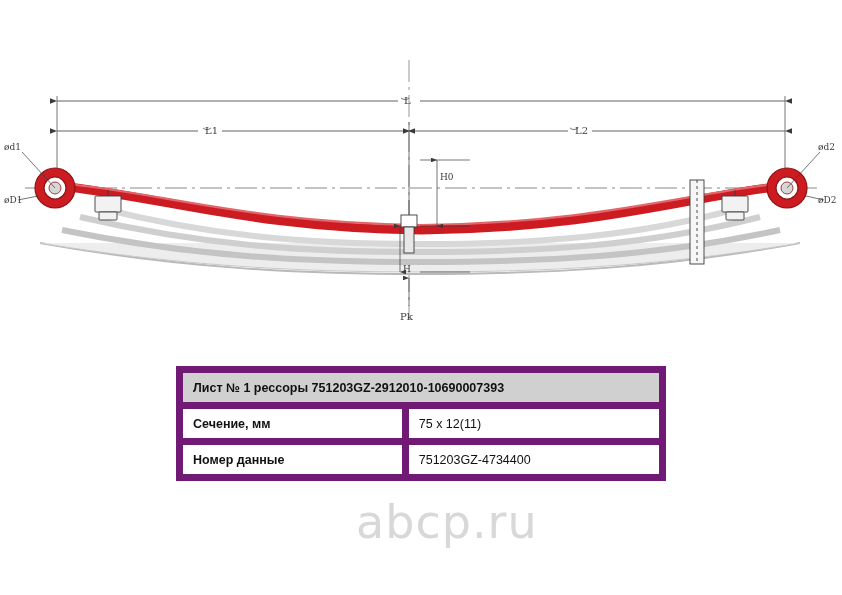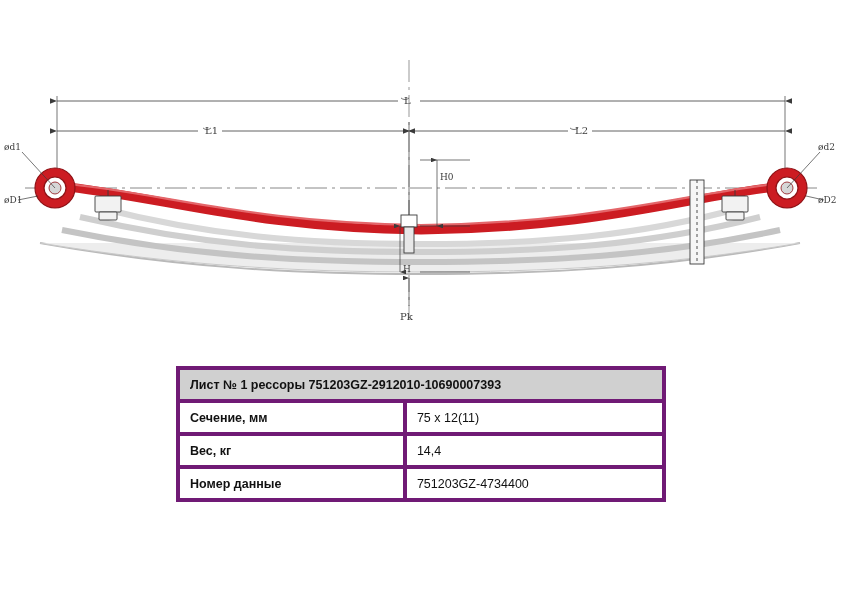--- a/index.html
+++ b/index.html
@@ -103,21 +103,21 @@
     font-weight: bold;
     margin-bottom: 8px;
   }
   table.tech {
     border-collapse: collapse;
     width: 490px;
     font-size: 12.5px;
     color: #111;
   }
   table.tech td {
-    border: 4px solid #701a75;
+    border: 7px solid #701a75;
     padding: 6px 10px;
     height: 17px;
   }
   table.tech tr.shaded td {
     background: #d0d0d0;
   }
   table.tech td.key {
     width: 238px;
     font-weight: bold;
     margin-top: 20px;
@@ -259,24 +259,21 @@
     <table class="tech">
       <tbody>
         <tr class="shaded">
           <td class="full" colspan="2">Лист № 1 рессоры 751203GZ-2912010-10690007393</td>
         </tr>
         <tr>
           <td class="key">Сечение, мм</td>
           <td class="val">75 x 12(11)</td>
         </tr>
         <tr>
-          <td class="key">Вес, кг</td>
-          <td class="val">14,4</td>
-        </tr>
-        <tr>
           <td class="key">Номер данные</td>
           <td class="val">751203GZ-4734400</td>
         </tr>
       </tbody>
     </table>
   </div>
 
+  <div class="wm-abcp">abcp.ru</div>
 </div>
 
 </body></html>

